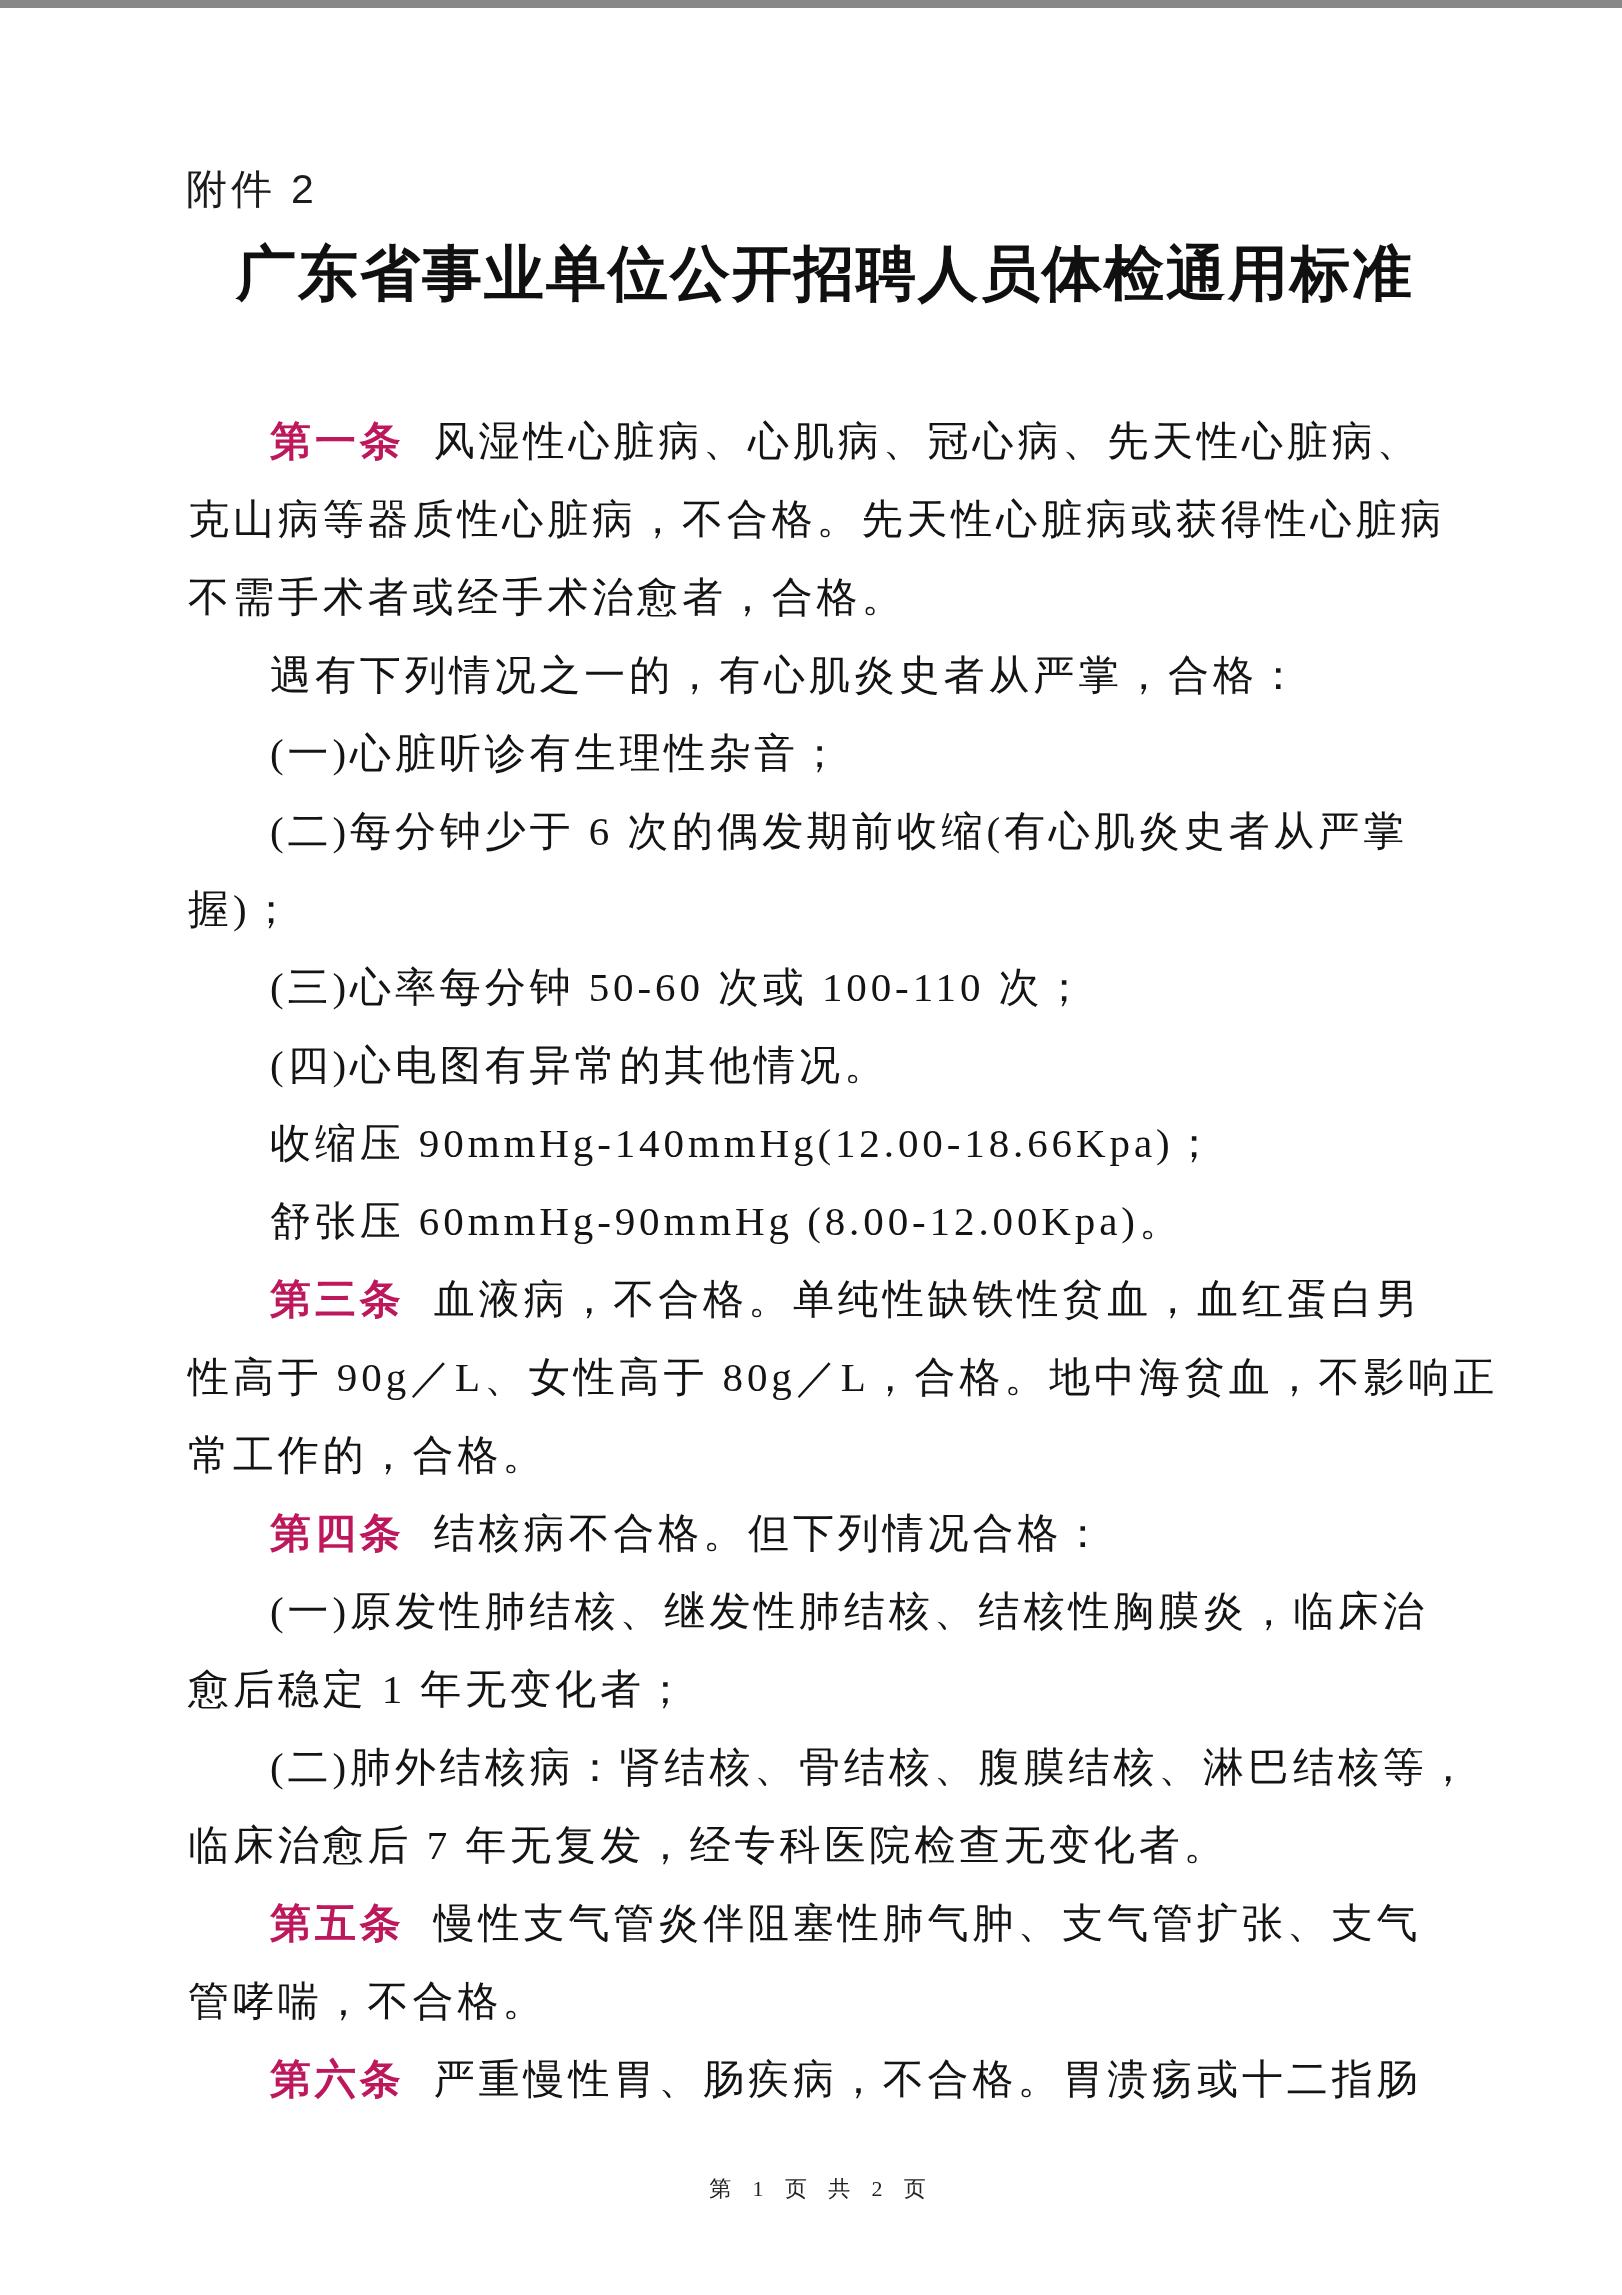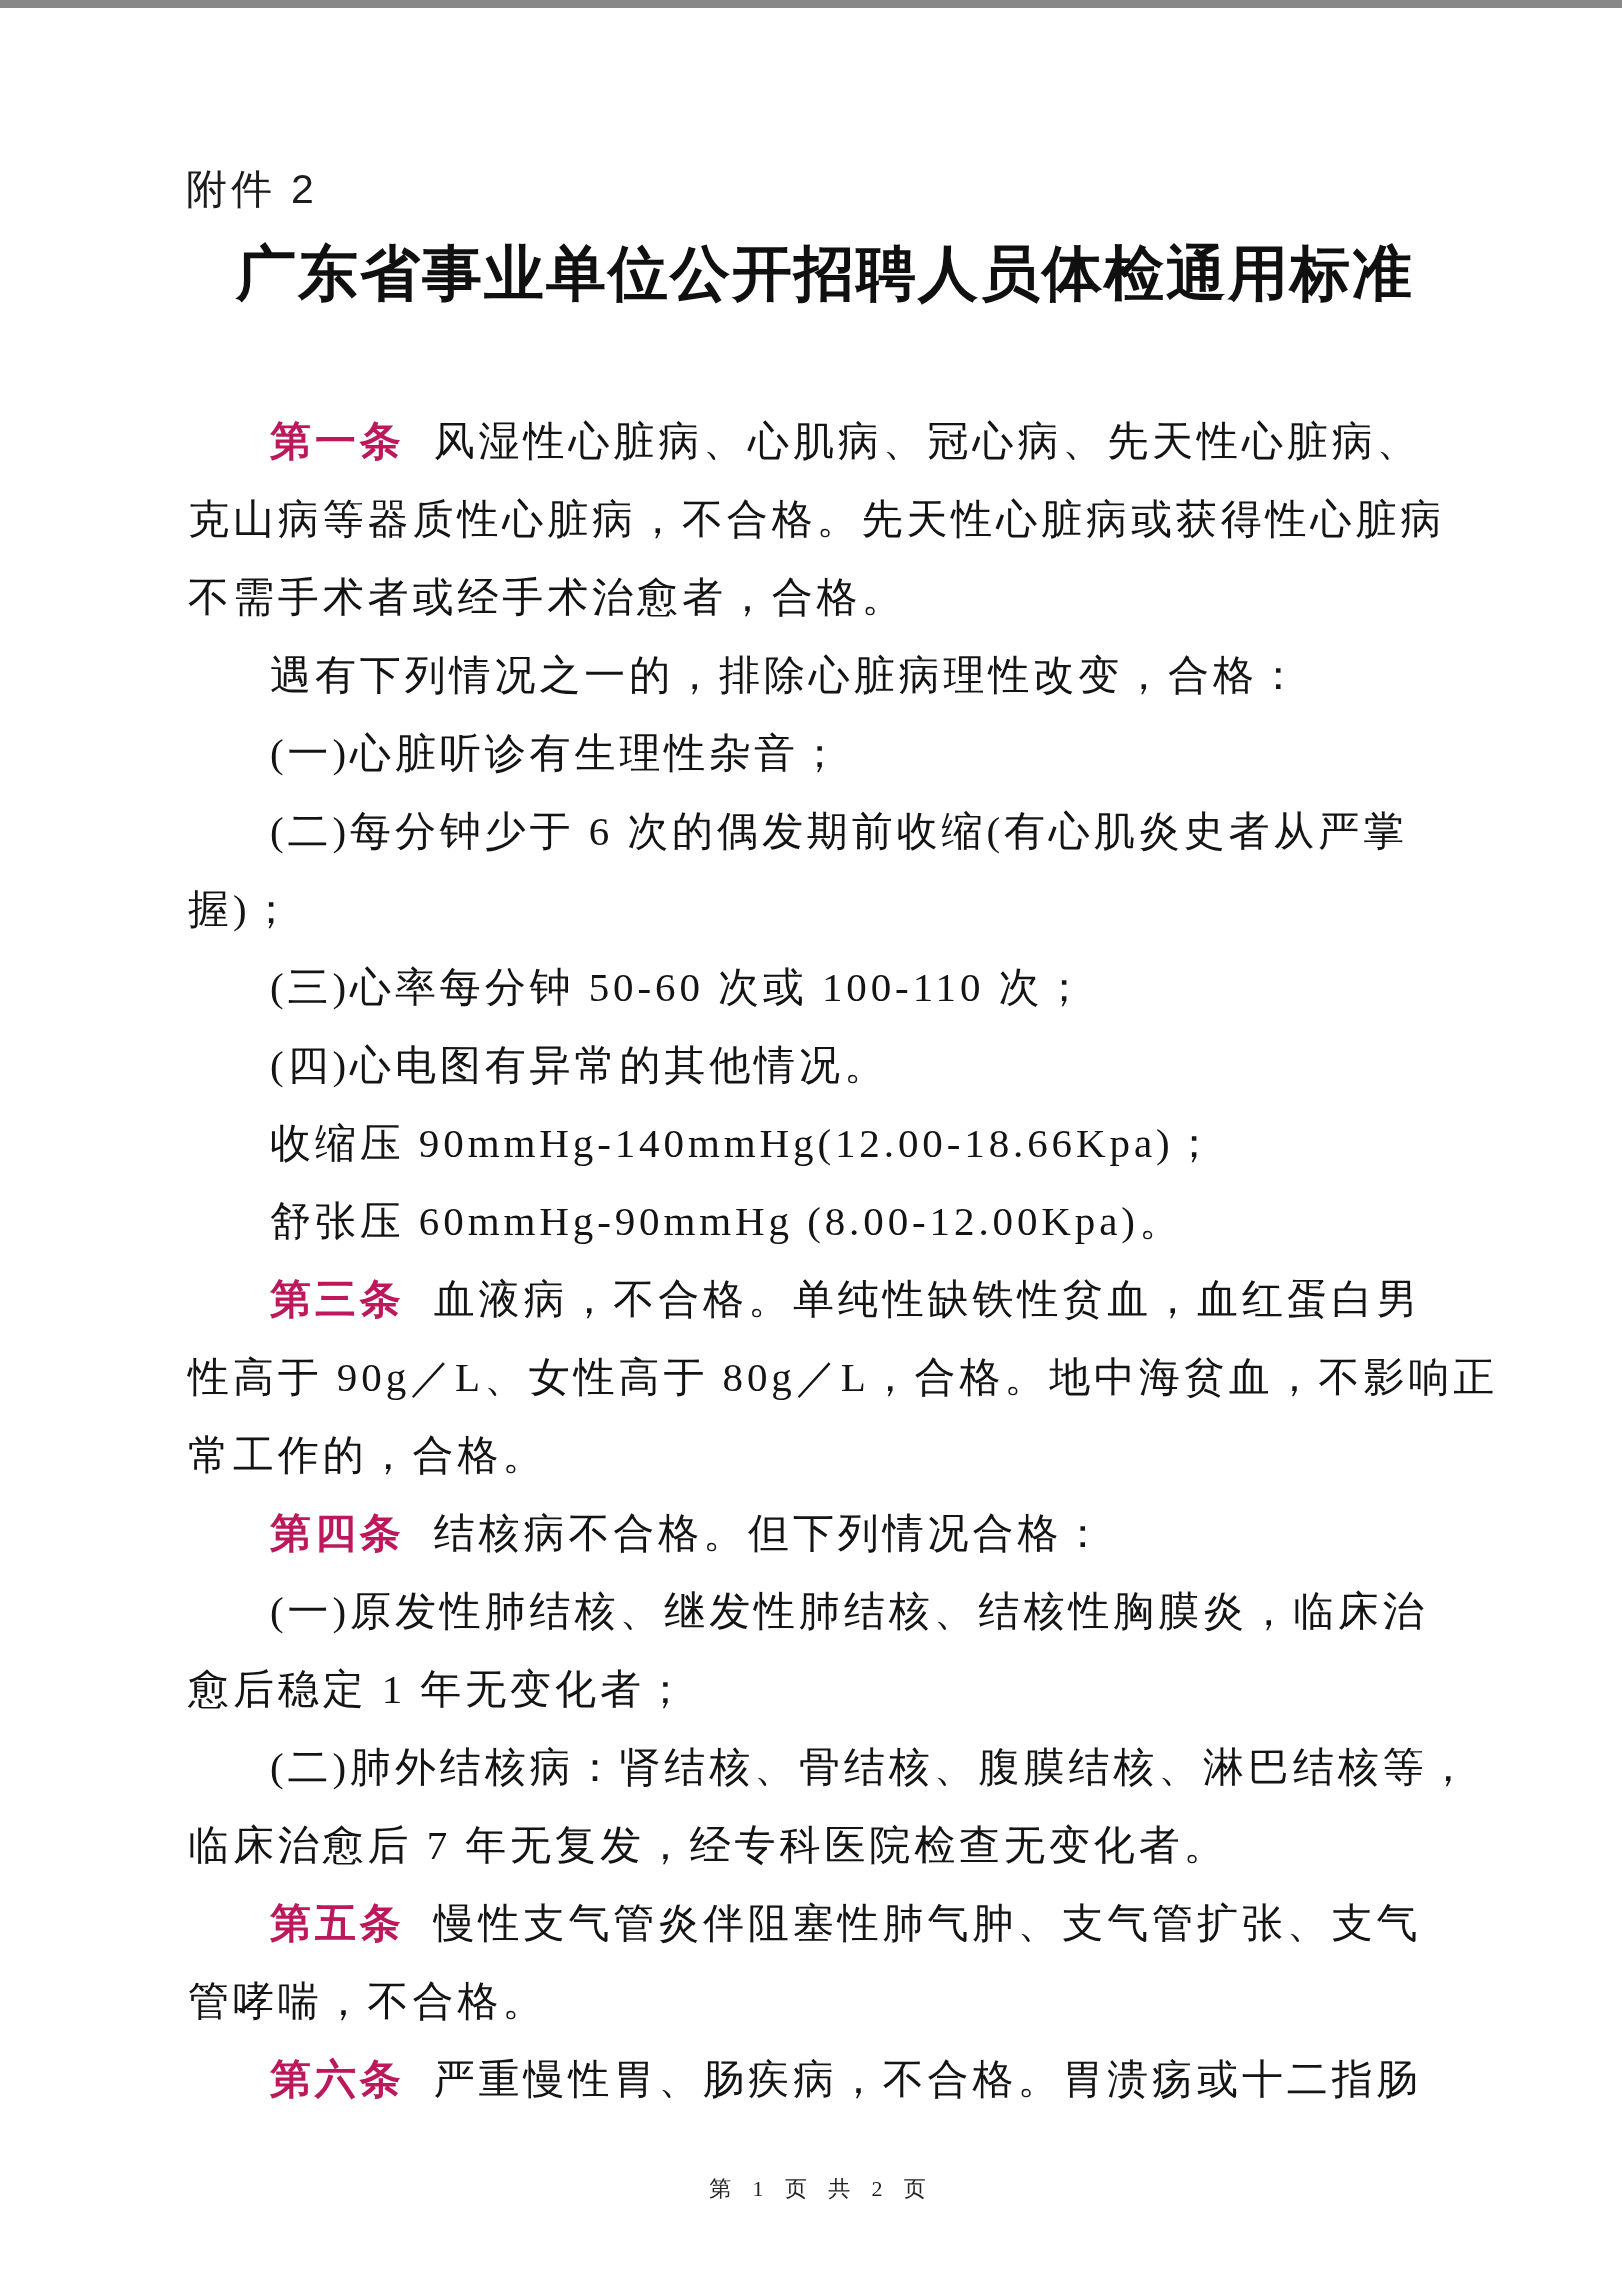--- a/index.html
+++ b/index.html
@@ -83,21 +83,21 @@
   <div class="doc-title">广东省事业单位公开招聘人员体检通用标准</div>
 
   <div class="content">
 
     <div class="line indent"><span class="article-label">第一条</span><span>风湿性心脏病、心肌病、冠心病、先天性心脏病、</span></div>
 
     <div class="line"><span>克山病等器质性心脏病，不合格。先天性心脏病或获得性心脏病</span></div>
 
     <div class="line"><span>不需手术者或经手术治愈者，合格。</span></div>
 
-    <div class="line indent"><span>遇有下列情况之一的，排除心脏病理性改变，合格：</span></div>
+    <div class="line indent"><span>遇有下列情况之一的，有心肌炎史者从严掌，合格：</span></div>
 
     <div class="line indent"><span>(一)心脏听诊有生理性杂音；</span></div>
 
     <div class="line indent"><span>(二)每分钟少于 6 次的偶发期前收缩(有心肌炎史者从严掌</span></div>
 
     <div class="line"><span>握)；</span></div>
 
     <div class="line indent"><span>(三)心率每分钟 50-60 次或 100-110 次；</span></div>
 
     <div class="line indent"><span>(四)心电图有异常的其他情况。</span></div>

